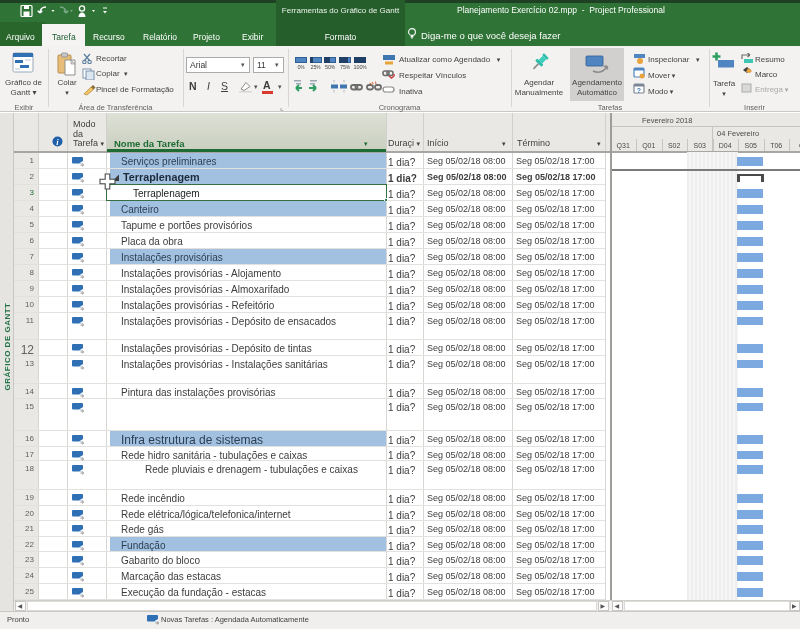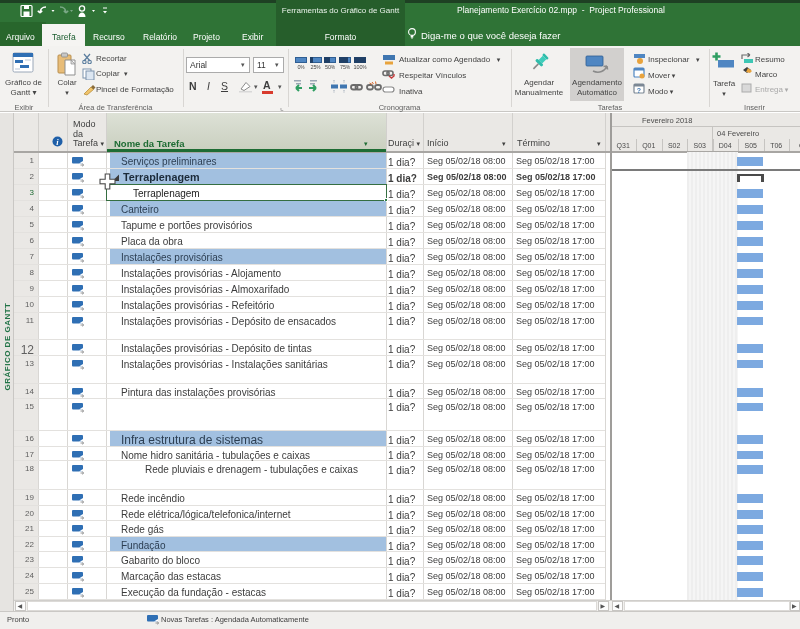--- a/index.html
+++ b/index.html
@@ -444,21 +444,21 @@
 <div class="tx" style="left:388px;top:434.5px;font-size:10px;color:#3c3c3c;">1 dia?</div>
 <div class="tx" style="left:427px;top:435.0px;font-size:9px;color:#3c3c3c;">Seg 05/02/18 08:00</div>
 <div class="tx" style="left:516px;top:435.0px;font-size:9px;color:#3c3c3c;">Seg 05/02/18 17:00</div>
 <div class="abs" style="left:14px;top:460.0px;width:591px;height:1px;background:#e3e1de;"></div>
 <div class="tx" style="left:14px;top:450.5px;width:20px;text-align:right;font-size:8px;color:#5f5f5f;">17</div>
 <svg class="abs" style="left:72px;top:450.5px;" width="13" height="10" viewBox="0 0 13 10">
 <rect x="0" y="0" width="11" height="6.5" rx="1" fill="#2f6fb4"></rect>
 <path d="M7 6.5 l4 0 l0 -2.5 z" fill="#fff"></path>
 <path d="M8.5 8 h3 M10.2 6.7 l1.5 1.3 l-1.5 1.3" stroke="#8a8a8a" stroke-width="0.9" fill="none"></path>
 </svg>
-<div class="tx" style="left:121px;top:449.5px;font-size:10px;color:#3c3c3c;">Nome hidro sanitária - tubulações e caixas</div>
+<div class="tx" style="left:121px;top:449.5px;font-size:10px;color:#3c3c3c;">Rede hidro sanitária - tubulações e caixas</div>
 <div class="tx" style="left:388px;top:450.0px;font-size:10px;color:#3c3c3c;">1 dia?</div>
 <div class="tx" style="left:427px;top:450.5px;font-size:9px;color:#3c3c3c;">Seg 05/02/18 08:00</div>
 <div class="tx" style="left:516px;top:450.5px;font-size:9px;color:#3c3c3c;">Seg 05/02/18 17:00</div>
 <div class="abs" style="left:14px;top:489.0px;width:591px;height:1px;background:#e3e1de;"></div>
 <div class="tx" style="left:14px;top:465.0px;width:20px;text-align:right;font-size:8px;color:#5f5f5f;">18</div>
 <svg class="abs" style="left:72px;top:465.0px;" width="13" height="10" viewBox="0 0 13 10">
 <rect x="0" y="0" width="11" height="6.5" rx="1" fill="#2f6fb4"></rect>
 <path d="M7 6.5 l4 0 l0 -2.5 z" fill="#fff"></path>
 <path d="M8.5 8 h3 M10.2 6.7 l1.5 1.3 l-1.5 1.3" stroke="#8a8a8a" stroke-width="0.9" fill="none"></path>
 </svg>

